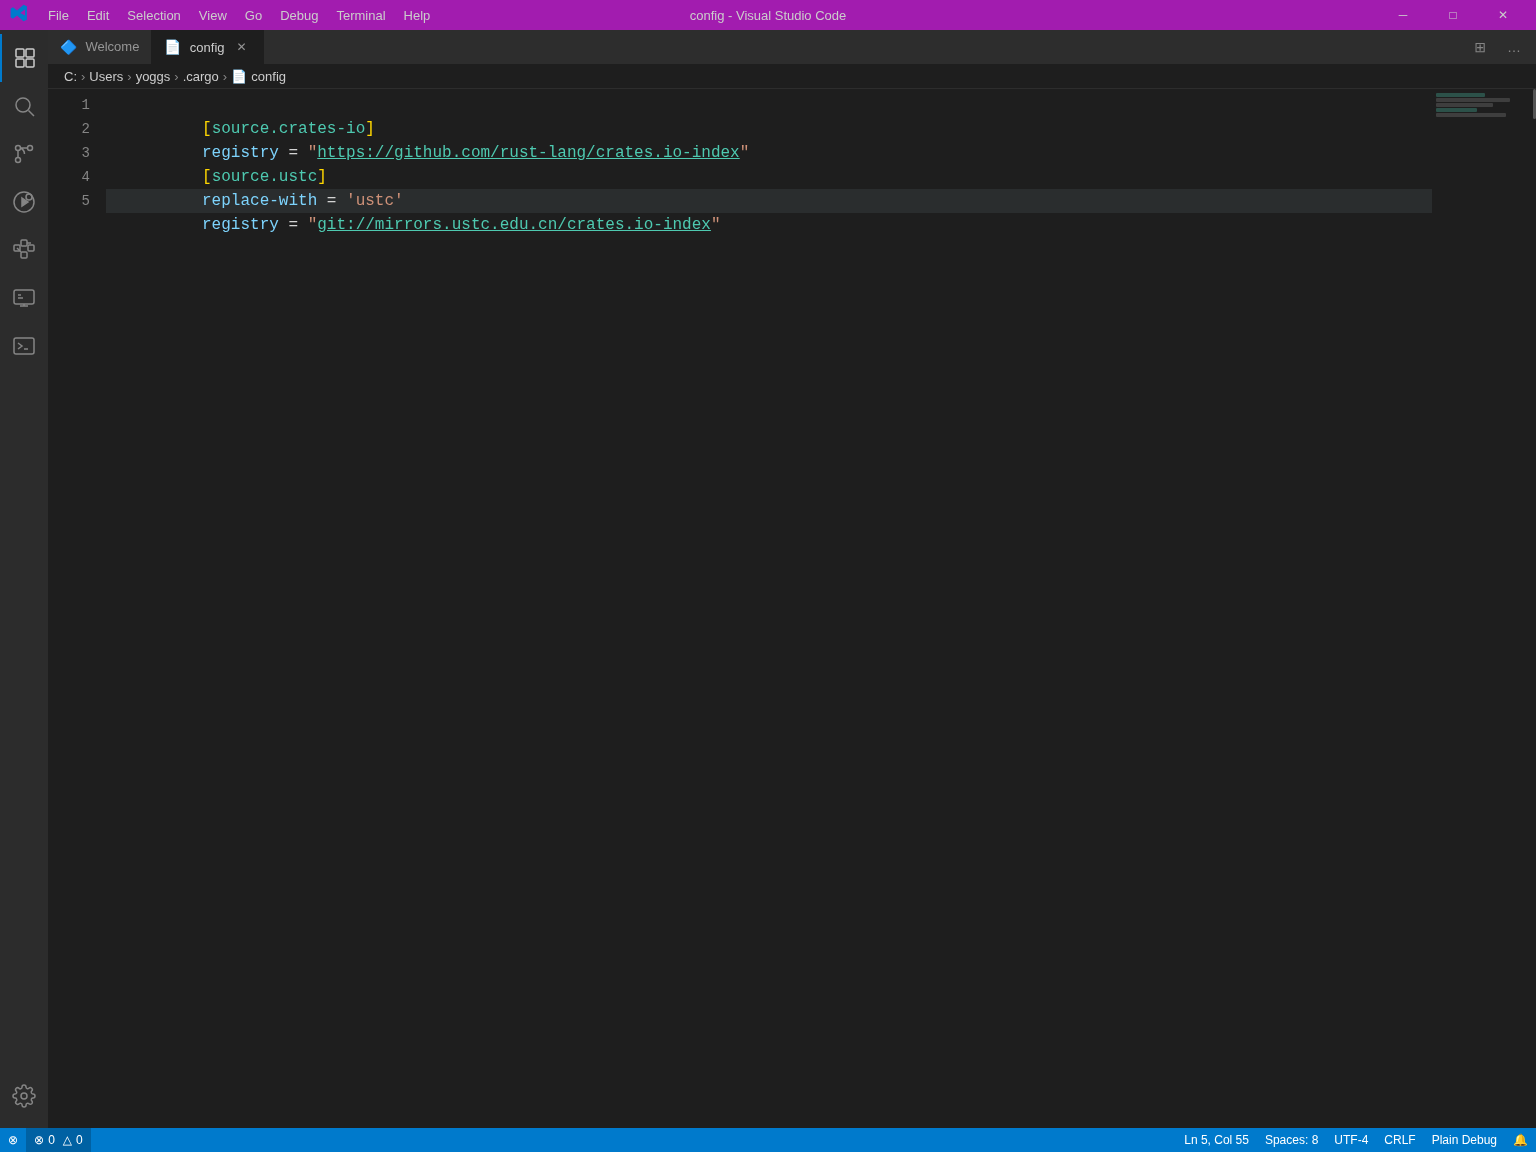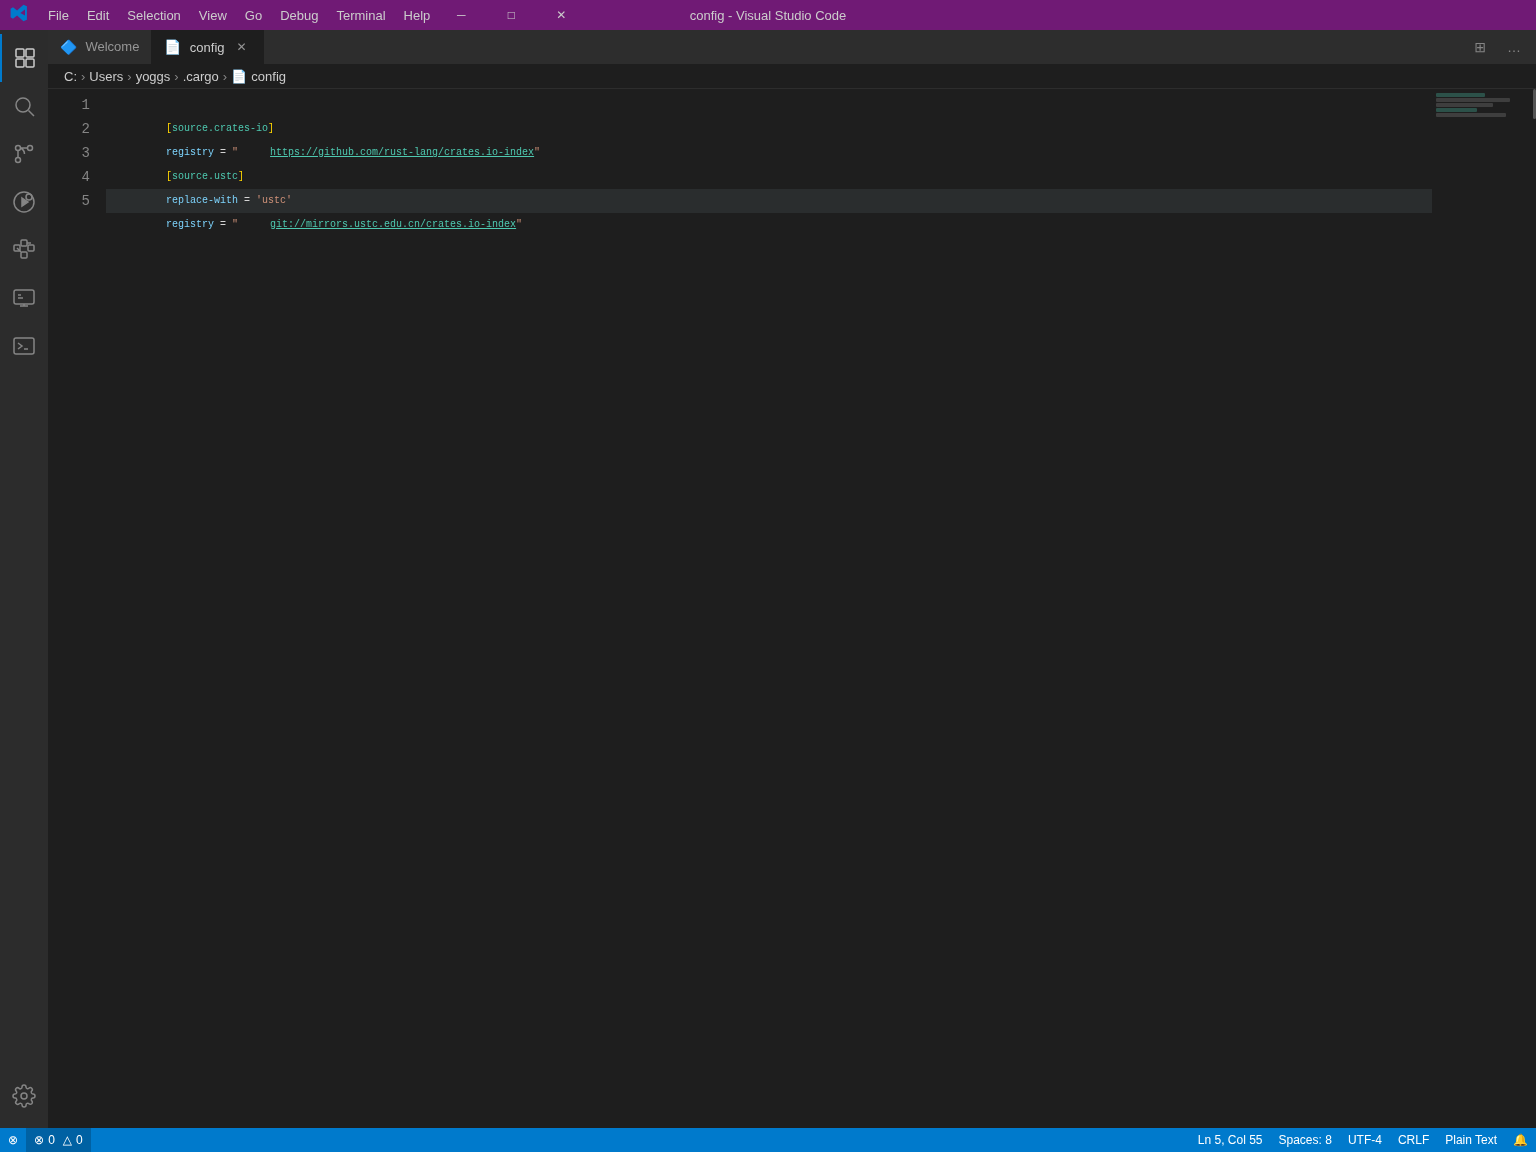--- a/index.html
+++ b/index.html
@@ -10,24 +10,24 @@
       font-family: 'Segoe UI', sans-serif;
       color: #cccccc;
       overflow: hidden;
       display: flex;
       flex-direction: column;
     }
 
     
     .title-bar {
       height: 30px;
-      background: #701a75;
-      display: flex;
-      align-items: center;
-      justify-content: flex-start;
+      background: #a21caf;
+      display: flex;
+      align-items: center;
+      justify-content: space-between;
       padding: 0 10px;
       flex-shrink: 0;
     }
     .title-bar-left {
       display: flex;
       align-items: center;
       gap: 12px;
     }
     .menu-items {
       display: flex;
@@ -210,36 +210,36 @@
       line-height: 24px;
       padding-right: 8px;
       padding-top: 4px;
       flex-shrink: 0;
       user-select: none;
     }
     .code-area {
       flex: 1;
       padding: 4px 0 4px 8px;
       font-family: 'Consolas', 'Courier New', monospace;
-      font-size: 10px;
+      font-size: 16px;
       line-height: 24px;
       color: #d4d4d4;
       overflow: auto;
     }
     .code-line {
       white-space: pre;
       height: 24px;
     }
     .code-line.active-line {
       background: #2a2d2e;
     }
     .token-bracket { color: #ffd700; }
     .token-key { color: #7dd3fc; }
     .token-string { color: #ce9178; }
-    .token-link { color: #4ec9b0; text-decoration: underline; margin-left: 32px; }
+    .token-link { color: #4ec9b0; text-decoration: underline; }
     .token-operator { color: #d4d4d4; }
     .token-section { color: #4ec9b0; }
 
     
     .scrollbar-track {
       width: 14px;
       background: #1e1e1e;
       position: relative;
       flex-shrink: 0;
     }
@@ -495,19 +495,19 @@
     <div class="status-item">
       <span>Spaces: 8</span>
     </div>
     <div class="status-item">
       <span>UTF-4</span>
     </div>
     <div class="status-item">
       <span>CRLF</span>
     </div>
     <div class="status-item">
-      <span>Plain Text</span>
+      <span>Plain Debug</span>
     </div>
     <div class="status-item">
       <span>🔔</span>
     </div>
   </div>
 </div>
 
 </body></html>

